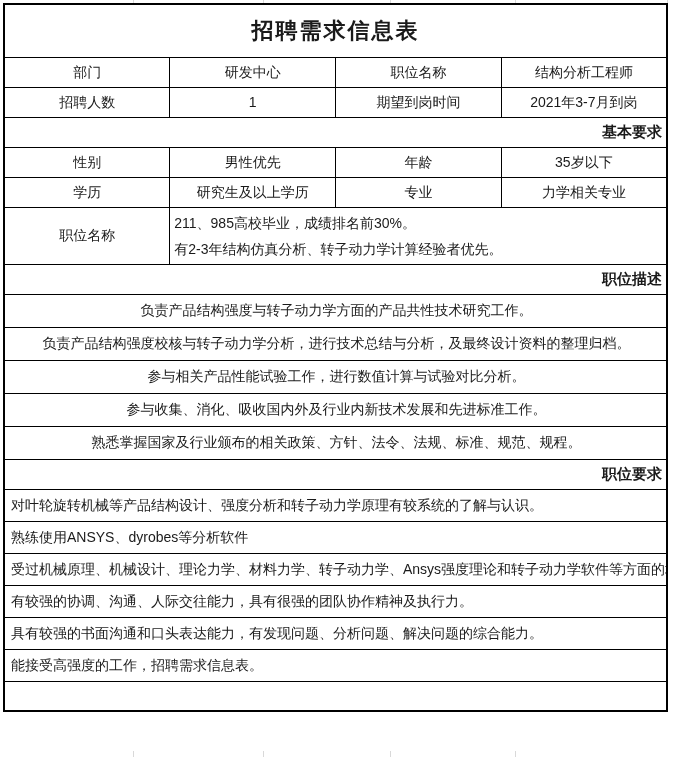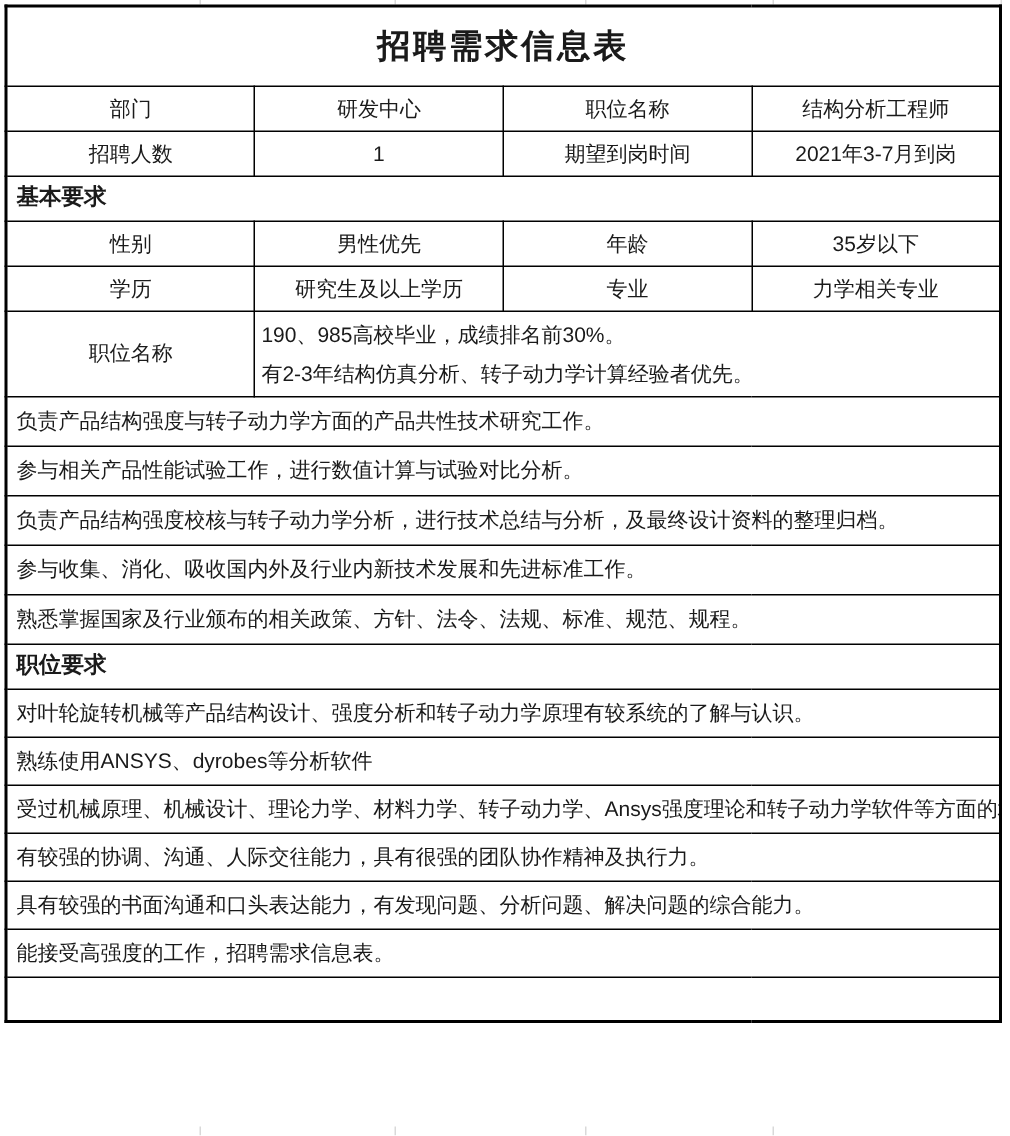--- a/index.html
+++ b/index.html
@@ -38,38 +38,38 @@
   }
   tr.r-title td {
     height: 52px;
     font-size: 22px;
     font-weight: bold;
     letter-spacing: 2px;
   }
   tr.r-std td { height: 29px; margin-left: 18px; }
   tr.r-section td {
     height: 29px;
-    text-align: left;
+    text-align: right;
     font-weight: bold;
     font-size: 15px;
     padding-left: 6px;
   }
   tr.r-supplement td { height: 56px; }
   td.left {
     text-align: left;
     padding-left: 6px;
   }
   td.supp-value {
     text-align: left;
     padding-left: 4px;
     white-space: normal;
   }
   .supp-line { line-height: 26px; white-space: nowrap; }
   tr.r-item td { height: 31px; }
-  tr.r-desc td { height: 32px; }
+  tr.r-desc td { height: 32px; text-align: center; }
   tr.r-empty td { height: 28px; }
   
   .tick {
     position: absolute;
     width: 1px;
     background: #d9d9d9;
   }
   .tick.top { top: 0; height: 3px; }
   .tick.bottom { top: 751px; height: 6px; }
 </style>
@@ -131,33 +131,36 @@
     <tr class="r-std">
       <td>学历</td>
       <td>研究生及以上学历</td>
       <td>专业</td>
       <td>力学相关专业</td>
     </tr>
 
     <tr class="r-supplement">
       <td>职位名称</td>
       <td colspan="3" class="supp-value">
-        <div class="supp-line">190、985高校毕业，成绩排名前30%。</div>
+        <div class="supp-line">211、985高校毕业，成绩排名前30%。</div>
         <div class="supp-line">有2-3年结构仿真分析、转子动力学计算经验者优先。</div>
       </td>
     </tr>
 
+    <tr class="r-section">
+      <td colspan="4">职位描述</td>
+    </tr>
     <tr class="r-desc">
       <td colspan="4" class="left">负责产品结构强度与转子动力学方面的产品共性技术研究工作。</td>
     </tr>
     <tr class="r-desc">
-      <td colspan="4" class="left">参与相关产品性能试验工作，进行数值计算与试验对比分析。</td>
+      <td colspan="4" class="left">负责产品结构强度校核与转子动力学分析，进行技术总结与分析，及最终设计资料的整理归档。</td>
     </tr>
     <tr class="r-desc">
-      <td colspan="4" class="left">负责产品结构强度校核与转子动力学分析，进行技术总结与分析，及最终设计资料的整理归档。</td>
+      <td colspan="4" class="left">参与相关产品性能试验工作，进行数值计算与试验对比分析。</td>
     </tr>
     <tr class="r-desc">
       <td colspan="4" class="left">参与收集、消化、吸收国内外及行业内新技术发展和先进标准工作。</td>
     </tr>
     <tr class="r-desc">
       <td colspan="4" class="left">熟悉掌握国家及行业颁布的相关政策、方针、法令、法规、标准、规范、规程。</td>
     </tr>
 
     <tr class="r-section">
       <td colspan="4">职位要求</td>

